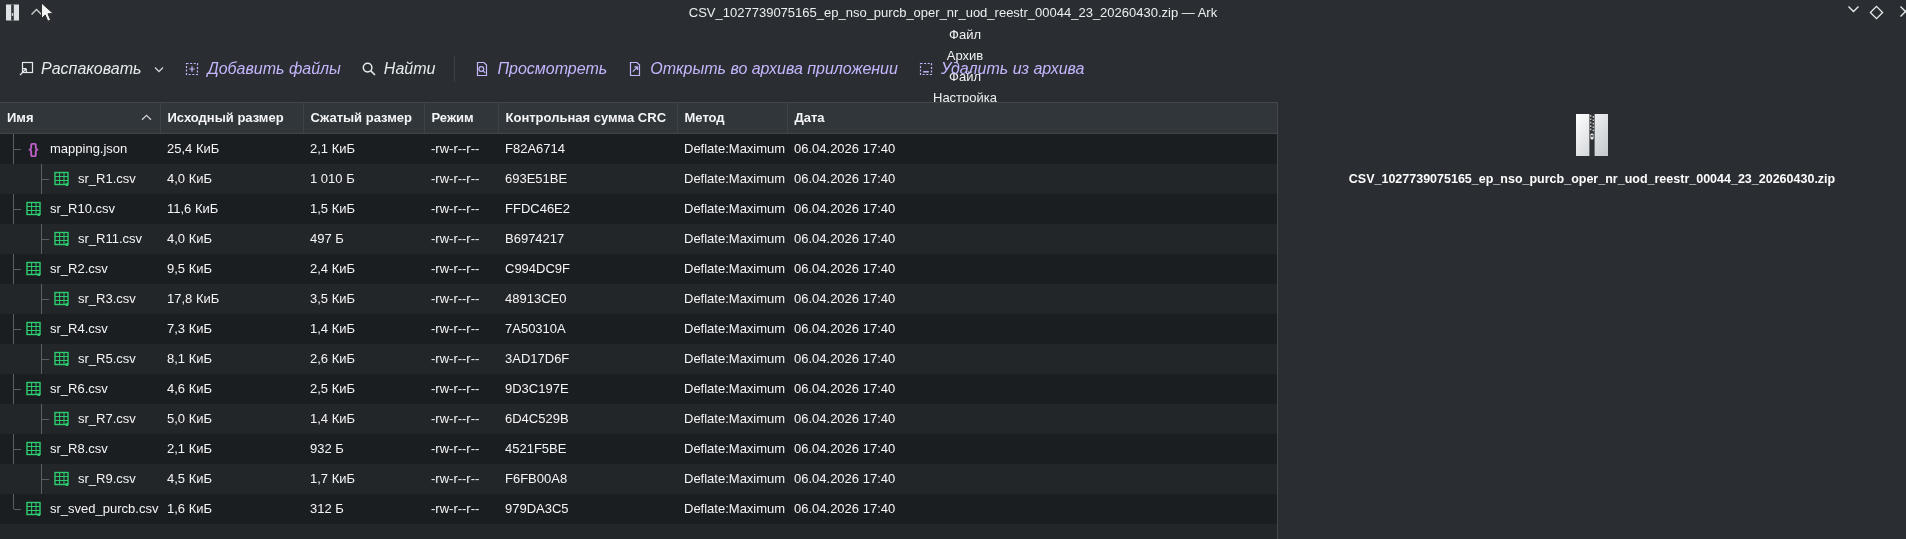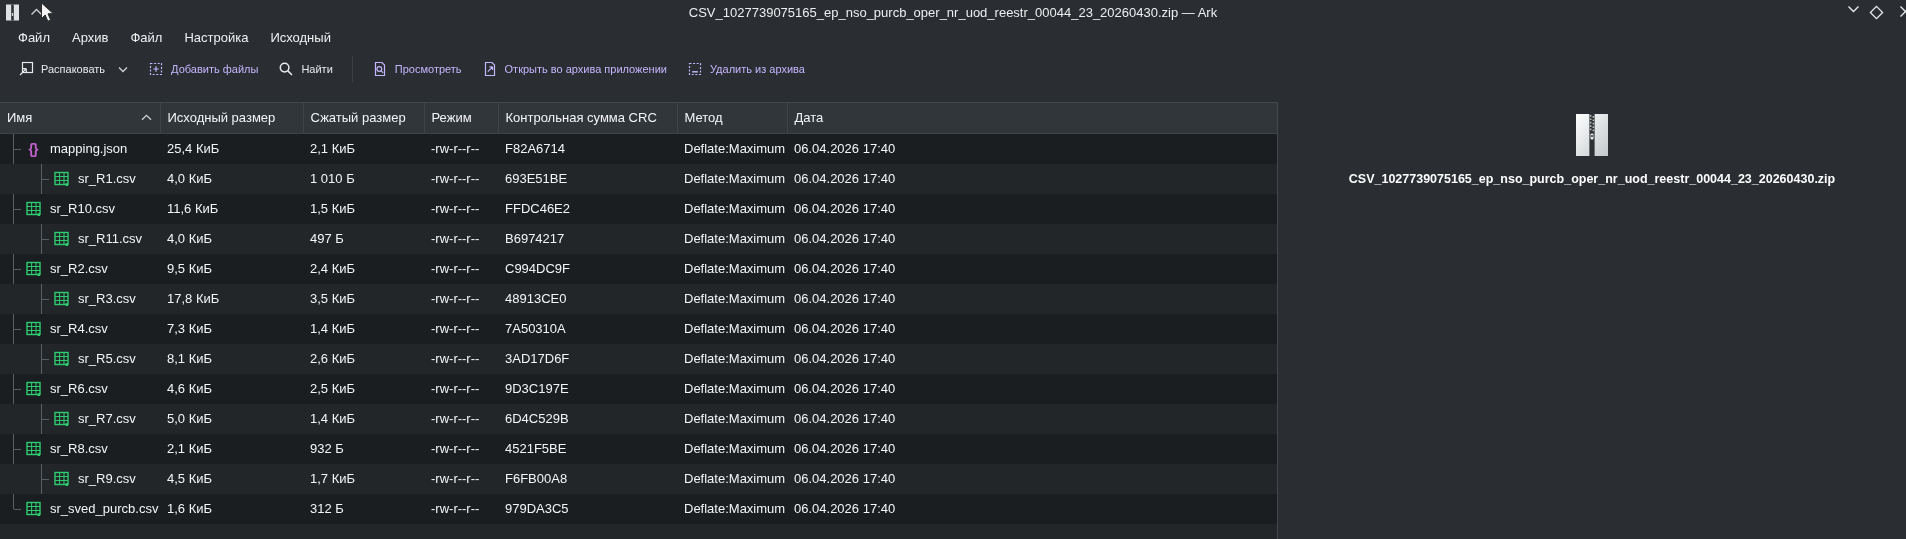--- a/index.html
+++ b/index.html
@@ -17,39 +17,39 @@
     position:absolute; left:0; right:0; text-align:center;
     font-size:13px; color:#eceeef; white-space:nowrap;
   }
   .win-controls { position:absolute; right:0; top:0; height:24px; width:80px; }
   .win-btn { position:absolute; top:5px; color:#e8eaeb; }
   .win-min { right:46px; }
   .win-max { right:22px; }
   .win-close { right:-6px; }
   .cursor { position:absolute; left:40px; top:2px; z-index:50; }
   
-  .menubar { height:26px; display:flex; align-items:center; padding-left:7px; }
+  .menubar { height:26px; display:flex; align-items:center; padding-left:24px;flex-direction:column; }
   .menu-item { padding:3px 11px; color:#eff0f1; cursor:default; }
   
-  .toolbar { height:38px; display:flex; align-items:center; padding-left:8px; font-size:11px; }
+  .toolbar { height:38px; display:flex; align-items:center; padding-left:8px; font-size:16px;font-style:italic; }
   .tbtn { display:flex; align-items:center; gap:7px; padding:0 10px; height:30px; color:#e8eaeb; }
   .tbtn.disabled { color:#c4b5fd; }
   .tbtn .dd { margin-left:6px; color:#cfd2d4; }
   .tsep { width:1px; height:26px; background:#3c4146; margin:0 9px; }
   
   .content { display:flex; height:437px; margin-top:14px; }
   .table-wrap {
     width:1278px; background:#232629;
     border-top:1px solid #43484d; border-right:1px solid #43484d;
   }
   table { border-collapse:collapse; table-layout:fixed; width:1277px; }
   col.c0{width:160px} col.c1{width:143px} col.c2{width:121px}
   col.c3{width:74px}  col.c4{width:179px} col.c5{width:110px} col.c6{width:490px}
   th {
-    height:30px; background:#31363b; font-weight:normal; text-align:left;
+    height:30px; background:#31363b; font-weight:bold; text-align:left;
     padding:0 0 0 7px; border-right:1px solid #3e4348; border-bottom:1px solid #3e4348;
     color:#f4f5f6; font-size:13px; white-space:nowrap; overflow:hidden;
   }
   th:last-child { border-right:none; }
   .th-name { display:flex; align-items:center; }
   .sort-ind { margin-left:auto; margin-right:8px; color:#cfd2d4; }
   td {
     height:30px; padding:0 0 0 7px; white-space:nowrap; overflow:hidden;
     color:#f4f5f6; font-size:13px;
   }

